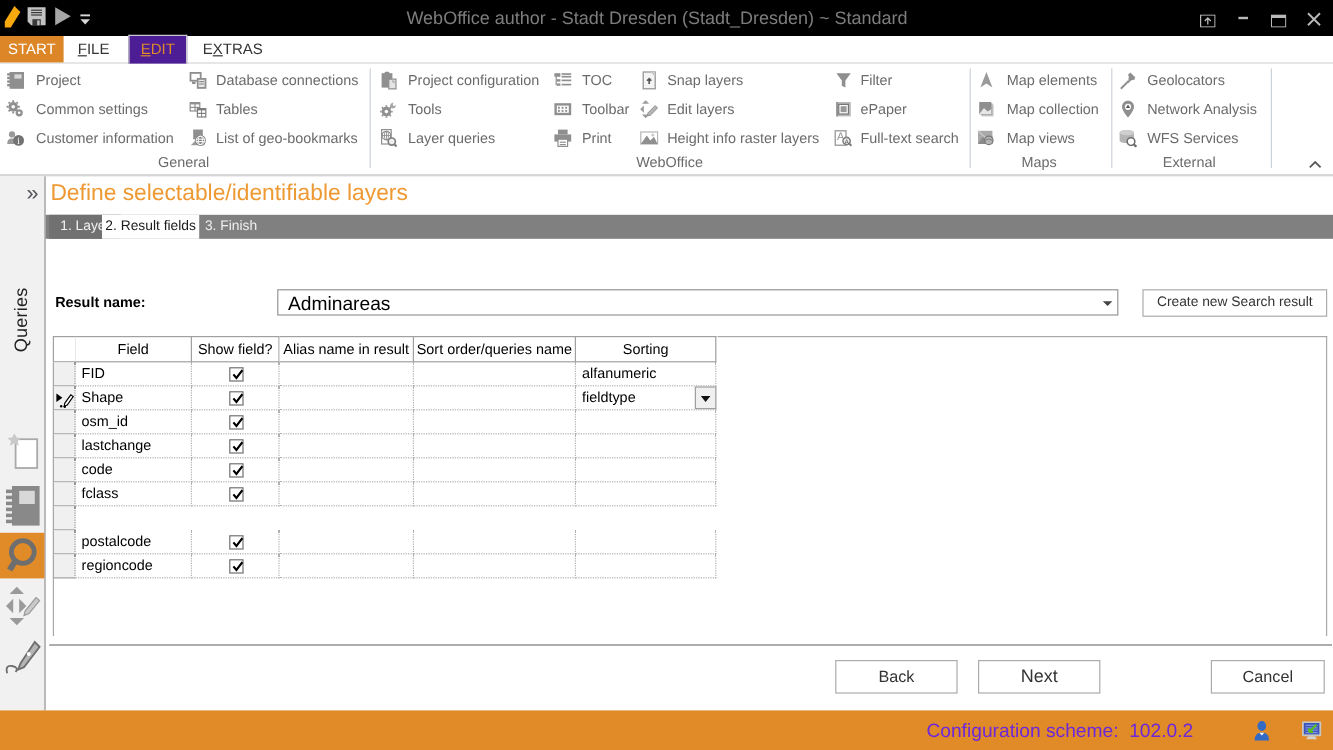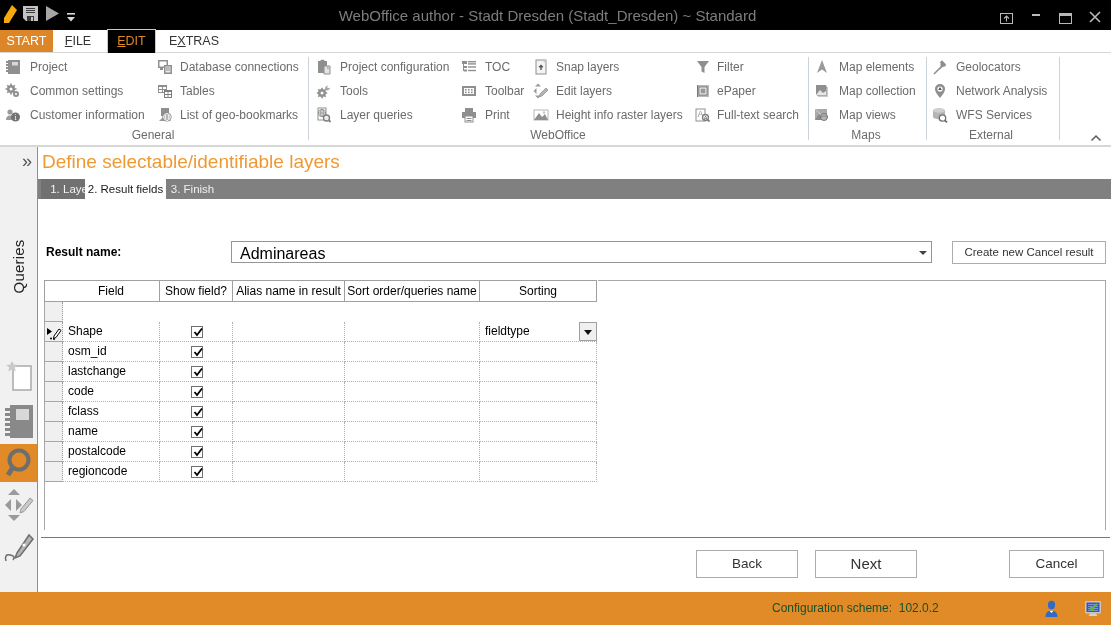--- a/index.html
+++ b/index.html
@@ -9,21 +9,21 @@
 
   
   #titlebar { left:0; top:0; width:1111px; height:30px; background:#000; }
   #title-text { left:0; top:7px; width:1071px; text-align:center; font-size:15px; color:#7d7d7d;margin-left:12px; }
 
   
   #tabrow { left:0; top:30px; width:1111px; height:25px; background:#fff; }
   #tabline { left:0; top:52px; width:1111px; height:1px; background:#d6d6d6; }
   .tab { position:absolute; top:30px; height:22px; line-height:22px; font-size:12.5px; color:#333; text-align:center; }
   #tab-start { left:0; width:53px; background:#dd8627; color:#fff; }
-  #tab-edit { left:107px; top:29px; width:49px; background:#000000; border:1px solid #c9c9c9; border-bottom:none; color:#dd8a28; height:24px; z-index:3; line-height:23px; }
+  #tab-edit { left:107px; top:29px; width:49px; background:#4c1d95; border:1px solid #c9c9c9; border-bottom:none; color:#dd8a28; height:24px; z-index:3; line-height:23px; }
   .und { text-decoration:underline; }
 
   
   #ribbon { left:0; top:55px; width:1111px; height:91px; background:#fff; }
   #ribbonline { left:0; top:145px; width:1111px; height:2px; background:#d7d7d7; }
   .ritem { position:absolute; height:16px; }
   .ricon { position:absolute; left:0; top:0; width:16px; height:16px; }
   .rlabel { position:absolute; top:1px; font-size:12px; color:#6b6b6b; white-space:nowrap; }
   .rgroup { position:absolute; top:128px; font-size:12px; color:#6b6b6b; text-align:center; }
   .rsep { position:absolute; top:57px; width:1px; height:83px; background:#ccd2da; }
@@ -432,30 +432,43 @@
   <div class="wseg" id="wseg1">1. Layer</div>
   <div class="wseg" id="wseg2">2. Result fields</div>
   <div class="wseg" id="wseg3">3. Finish</div>
 </div>
 
 <div class="abs" id="lbl-result">Result name:</div>
 <div class="abs" id="combo">
   <div id="combo-text">Adminareas</div>
   <div id="combo-arrow"></div>
 </div>
-<div class="btn" id="btn-create">Create new Cancel result</div>
+<div class="btn" id="btn-create">Create new Search result</div>
 
 <div class="abs" id="tbl">
     <div class="hcell" style="left:0px;width:20px;border-left:1px solid #a0a0a0;"></div>
     <div class="hcell" style="left:19px;width:97px;">Field</div>
     <div class="hcell" style="left:116px;width:73px;">Show field?</div>
     <div class="hcell" style="left:189px;width:112px;">Alias name in result</div>
     <div class="hcell" style="left:301px;width:135px;">Sort order/queries name</div>
     <div class="hcell" style="left:436px;width:117px;">Sorting</div>
     <div class="rhcell" style="top:22px;"></div>
+    <div class="drow" style="top:22px;">
+      <div class="dcell" style="left:0;width:97px;padding-left:5px;">FID</div>
+      <div class="dcell" style="left:97px;width:73px;">
+        <span class="cbx" style="left:31px;">
+          <svg width="13" height="13" style="position:absolute;left:-1px;top:-2px;">
+            <path d="M3.5 7 L6 10 L11 3.5" stroke="#000" stroke-width="1.8" fill="none"></path>
+          </svg>
+        </span>
+      </div>
+      <div class="dcell" style="left:170px;width:112px;"></div>
+      <div class="dcell" style="left:282px;width:135px;"></div>
+      <div class="dcell" style="left:417px;width:117px;padding-left:5px;">alfanumeric</div>
+    </div>
     <div class="rhcell" style="top:42px;">
       <svg width="17" height="18" style="position:absolute;left:1px;top:2px;">
         <path d="M1 4 L6 7.5 L1 11 Z" fill="#000"></path>
         <path d="M8 12 L13 5 L15 6.5 L10 13.5 L7.5 14.5 Z" fill="#fff" stroke="#000" stroke-width="1"></path>
         <circle cx="5" cy="14.5" r="1" fill="#000"></circle>
         <circle cx="8" cy="15" r="1" fill="#000"></circle>
       </svg>
     </div>
     <div class="drow" style="top:42px;">
       <div class="dcell" style="left:0;width:97px;padding-left:5px;">Shape</div>
@@ -522,33 +535,20 @@
           <svg width="13" height="13" style="position:absolute;left:-1px;top:-2px;">
             <path d="M3.5 7 L6 10 L11 3.5" stroke="#000" stroke-width="1.8" fill="none"></path>
           </svg>
         </span>
       </div>
       <div class="dcell" style="left:170px;width:112px;"></div>
       <div class="dcell" style="left:282px;width:135px;"></div>
       <div class="dcell" style="left:417px;width:117px;padding-left:5px;"></div>
     </div>
     <div class="rhcell" style="top:142px;"></div>
-    <div class="drow" style="top:142px;">
-      <div class="dcell" style="left:0;width:97px;padding-left:5px;">name</div>
-      <div class="dcell" style="left:97px;width:73px;">
-        <span class="cbx" style="left:31px;">
-          <svg width="13" height="13" style="position:absolute;left:-1px;top:-2px;">
-            <path d="M3.5 7 L6 10 L11 3.5" stroke="#000" stroke-width="1.8" fill="none"></path>
-          </svg>
-        </span>
-      </div>
-      <div class="dcell" style="left:170px;width:112px;"></div>
-      <div class="dcell" style="left:282px;width:135px;"></div>
-      <div class="dcell" style="left:417px;width:117px;padding-left:5px;"></div>
-    </div>
     <div class="rhcell" style="top:162px;"></div>
     <div class="drow" style="top:162px;">
       <div class="dcell" style="left:0;width:97px;padding-left:5px;">postalcode</div>
       <div class="dcell" style="left:97px;width:73px;">
         <span class="cbx" style="left:31px;">
           <svg width="13" height="13" style="position:absolute;left:-1px;top:-2px;">
             <path d="M3.5 7 L6 10 L11 3.5" stroke="#000" stroke-width="1.8" fill="none"></path>
           </svg>
         </span>
       </div>
@@ -574,21 +574,21 @@
 
 <div class="btn" style="left:696px;top:550px;width:102px;height:28px;line-height:26px;font-size:13.5px;">Back</div>
 <div class="btn" style="left:815px;top:550px;width:102px;height:28px;line-height:26px;font-size:15px;">Next</div>
 <div class="btn" style="left:1009px;top:550px;width:95px;height:28px;line-height:26px;font-size:13.5px;">Cancel</div>
 <div class="abs" style="left:41px;top:537px;width:1069px;height:1px;background:#787878;"></div>
 <div class="abs" style="left:598px;top:280px;width:508px;height:1px;background:#a8a8a8;"></div>
 <div class="abs" style="left:1105px;top:280px;width:1px;height:250px;background:#a8a8a8;"></div>
 <div class="abs" style="left:44px;top:482px;width:1px;height:48px;background:#a8a8a8;"></div>
 
 <div class="abs" id="statusbar" style="left:0;top:592px;width:1111px;height:33px;background:#e08a28;"></div>
-<div class="abs" style="left:772px;top:601px;font-size:12px;color:#14532d;z-index:5;">Configuration scheme:&nbsp; 102.0.2</div>
+<div class="abs" style="left:772px;top:601px;font-size:16px;color:#6d28d9;z-index:5;">Configuration scheme:&nbsp; 102.0.2</div>
 
 <div class="abs" style="left:1045px;top:600px;z-index:6;"><svg width="13" height="18">
       <ellipse cx="6.5" cy="5" rx="3.6" ry="4.2" fill="#336ac4"></ellipse>
       <path d="M0.5 17 Q0.5 10.5 6.5 10.5 Q12.5 10.5 12.5 17 Z" fill="#336ac4"></path>
       <path d="M4.5 10.7 L6.5 13 L8.5 10.7 Z" fill="#fff"></path>
     </svg></div>
 <div class="abs" style="left:1085px;top:601px;z-index:6;"><svg width="17" height="16">
       <rect x="0" y="0" width="16" height="12.5" fill="#c9c6c1" rx="1"></rect>
       <rect x="1.5" y="1.5" width="13" height="9.5" fill="#3c55b8"></rect>
       <g stroke="#7f90de" stroke-width="1">

